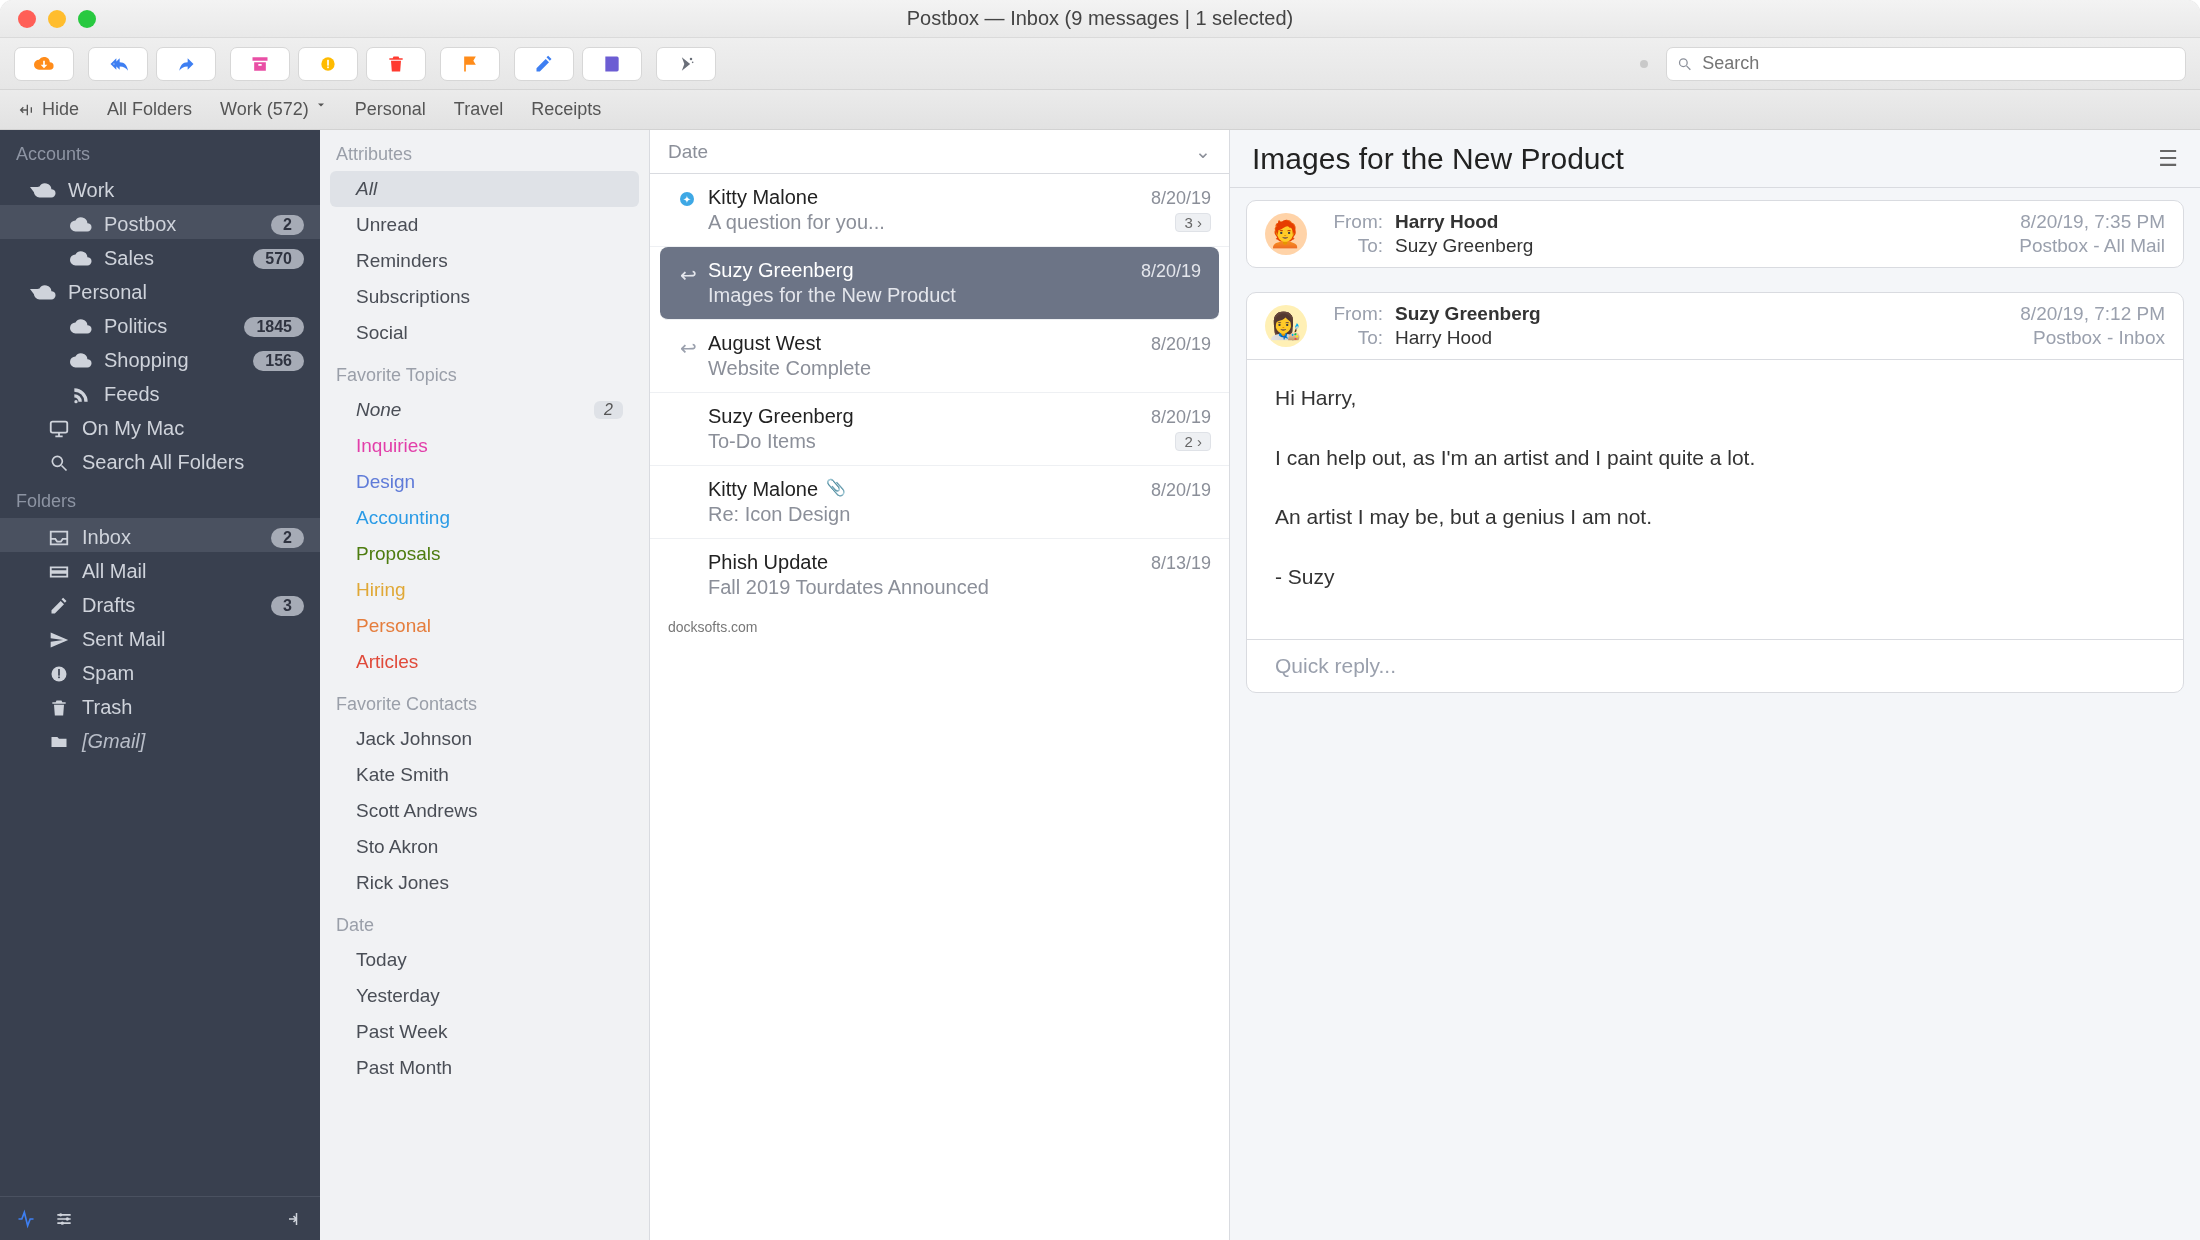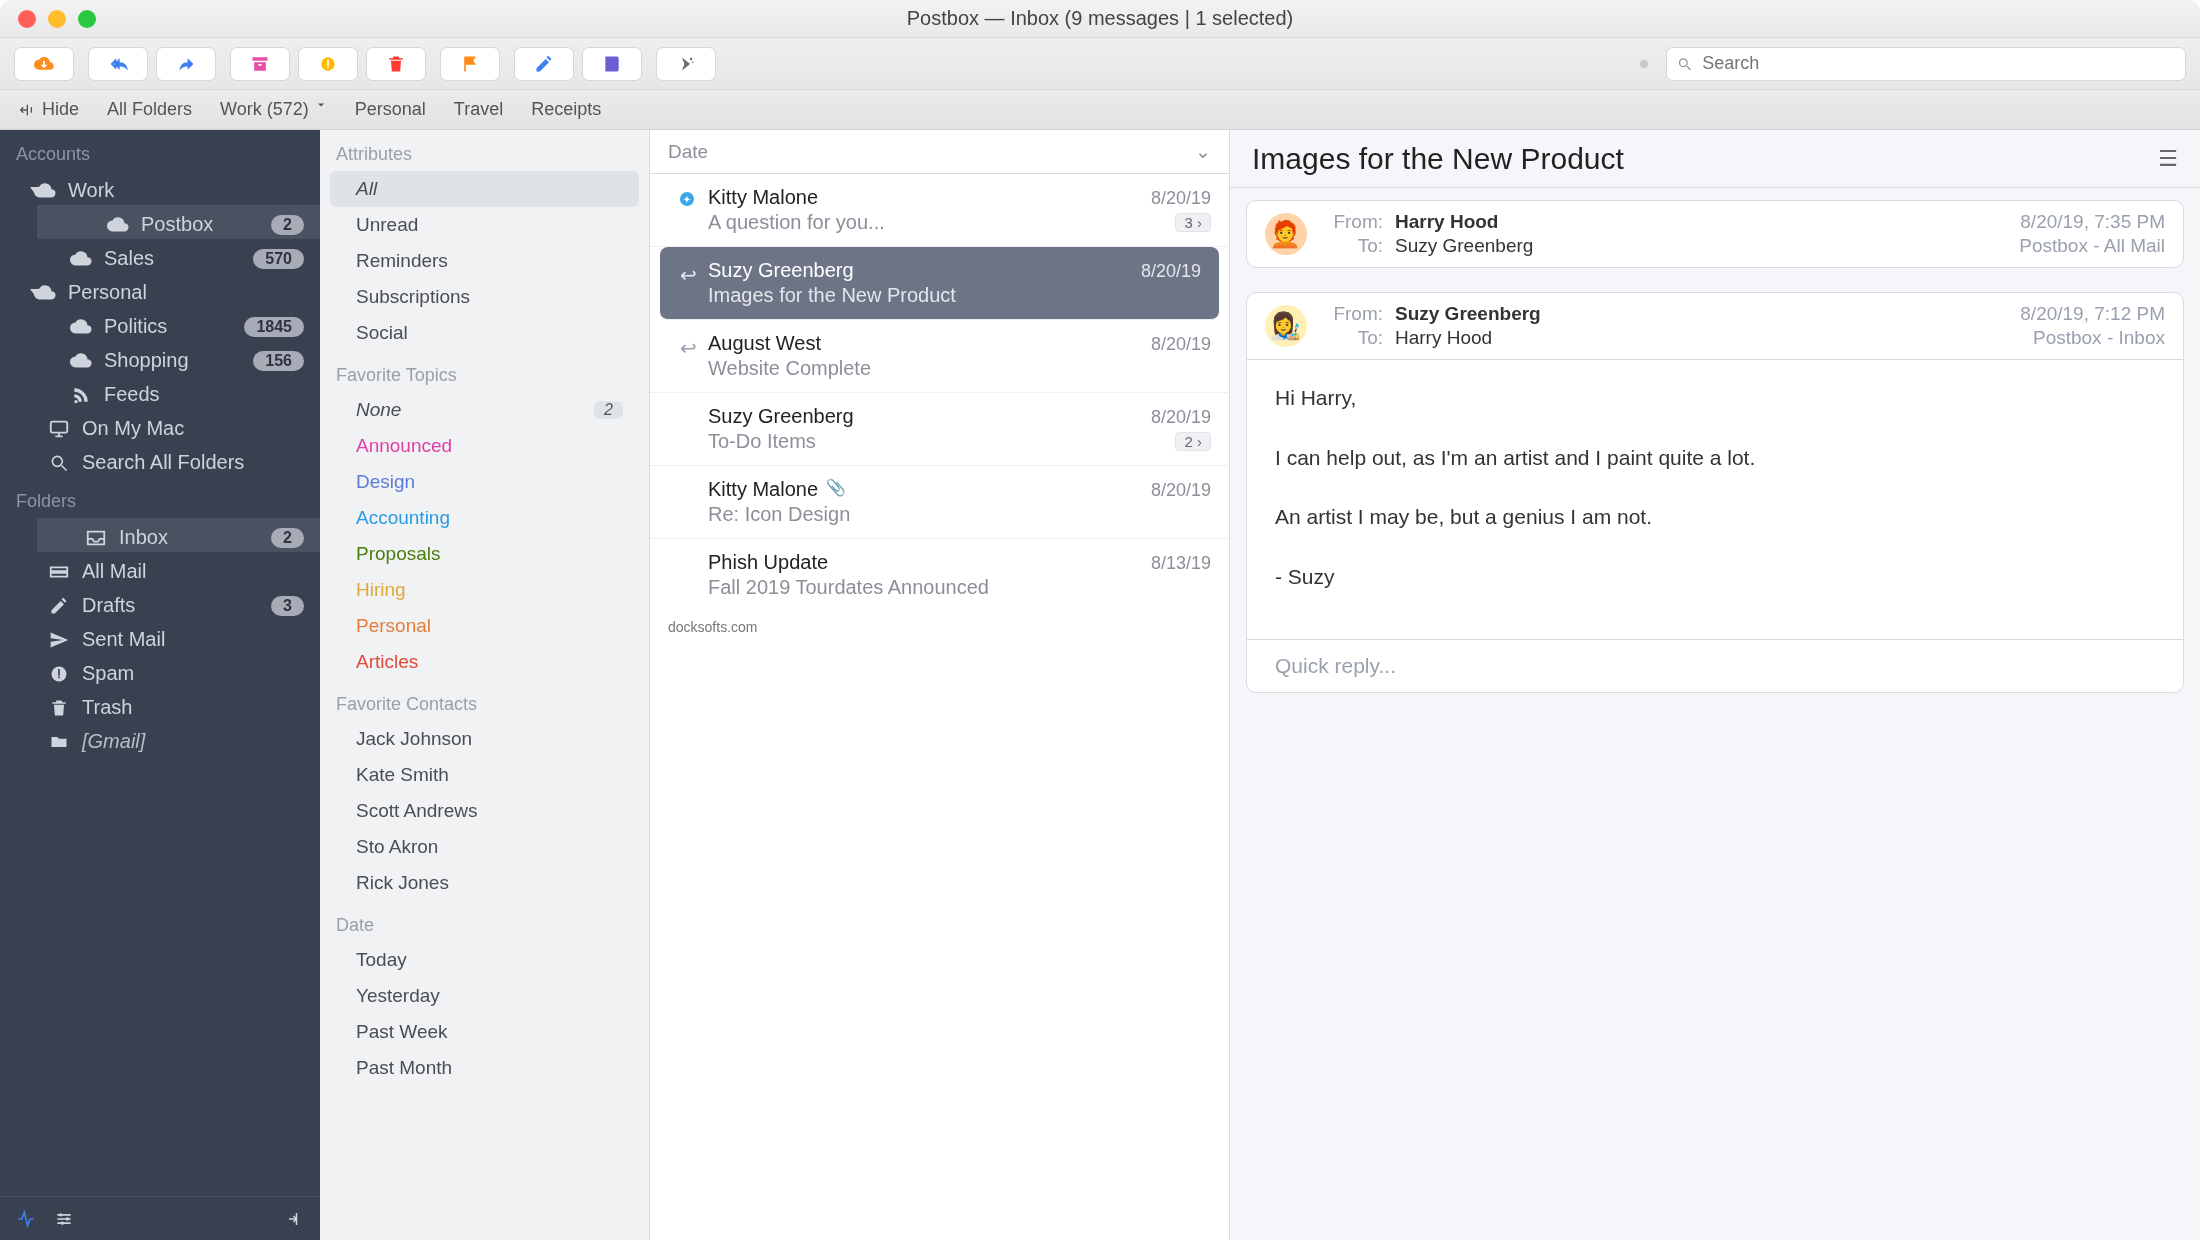--- a/index.html
+++ b/index.html
@@ -126,21 +126,21 @@
     color: #8d94a3;
     font-size: 18px;
   }
   .side-item {
     display:flex; align-items:center;
     padding: 8px 16px 3px 34px;
     gap: 12px;
     position:relative;
   }
   .side-item.child { padding-left: 70px; }
-  .side-item.selected { background: var(--bg-side-sel); margin-left: 37px; }
+  .side-item.selected { background: var(--bg-side-sel); }
   .side-item .chev {
     position:absolute; left:30px;
     width: 0; height:0;
     border-left:6px solid transparent;
     border-right:6px solid transparent;
     border-top:8px solid #cfd3db;
   }
   .side-item .icon { width:22px; display:flex; align-items:center; justify-content:center; color:#cfd3db; }
   .side-badge {
     margin-left:auto;
@@ -609,21 +609,21 @@
       <div class="attr-item">
           <span>Social</span>
         </div>
 
       <div class="attr-title">Favorite Topics</div>
       <div class="attr-item none">
           <span>None</span>
           <span class="attr-badge">2</span>
         </div>
       <div class="attr-item topic-Inquiries">
-          <span>Announced</span>
+          <span>Inquiries</span>
         </div>
       <div class="attr-item topic-Design">
           <span>Design</span>
         </div>
       <div class="attr-item topic-Accounting">
           <span>Accounting</span>
         </div>
       <div class="attr-item topic-Proposals">
           <span>Proposals</span>
         </div>

